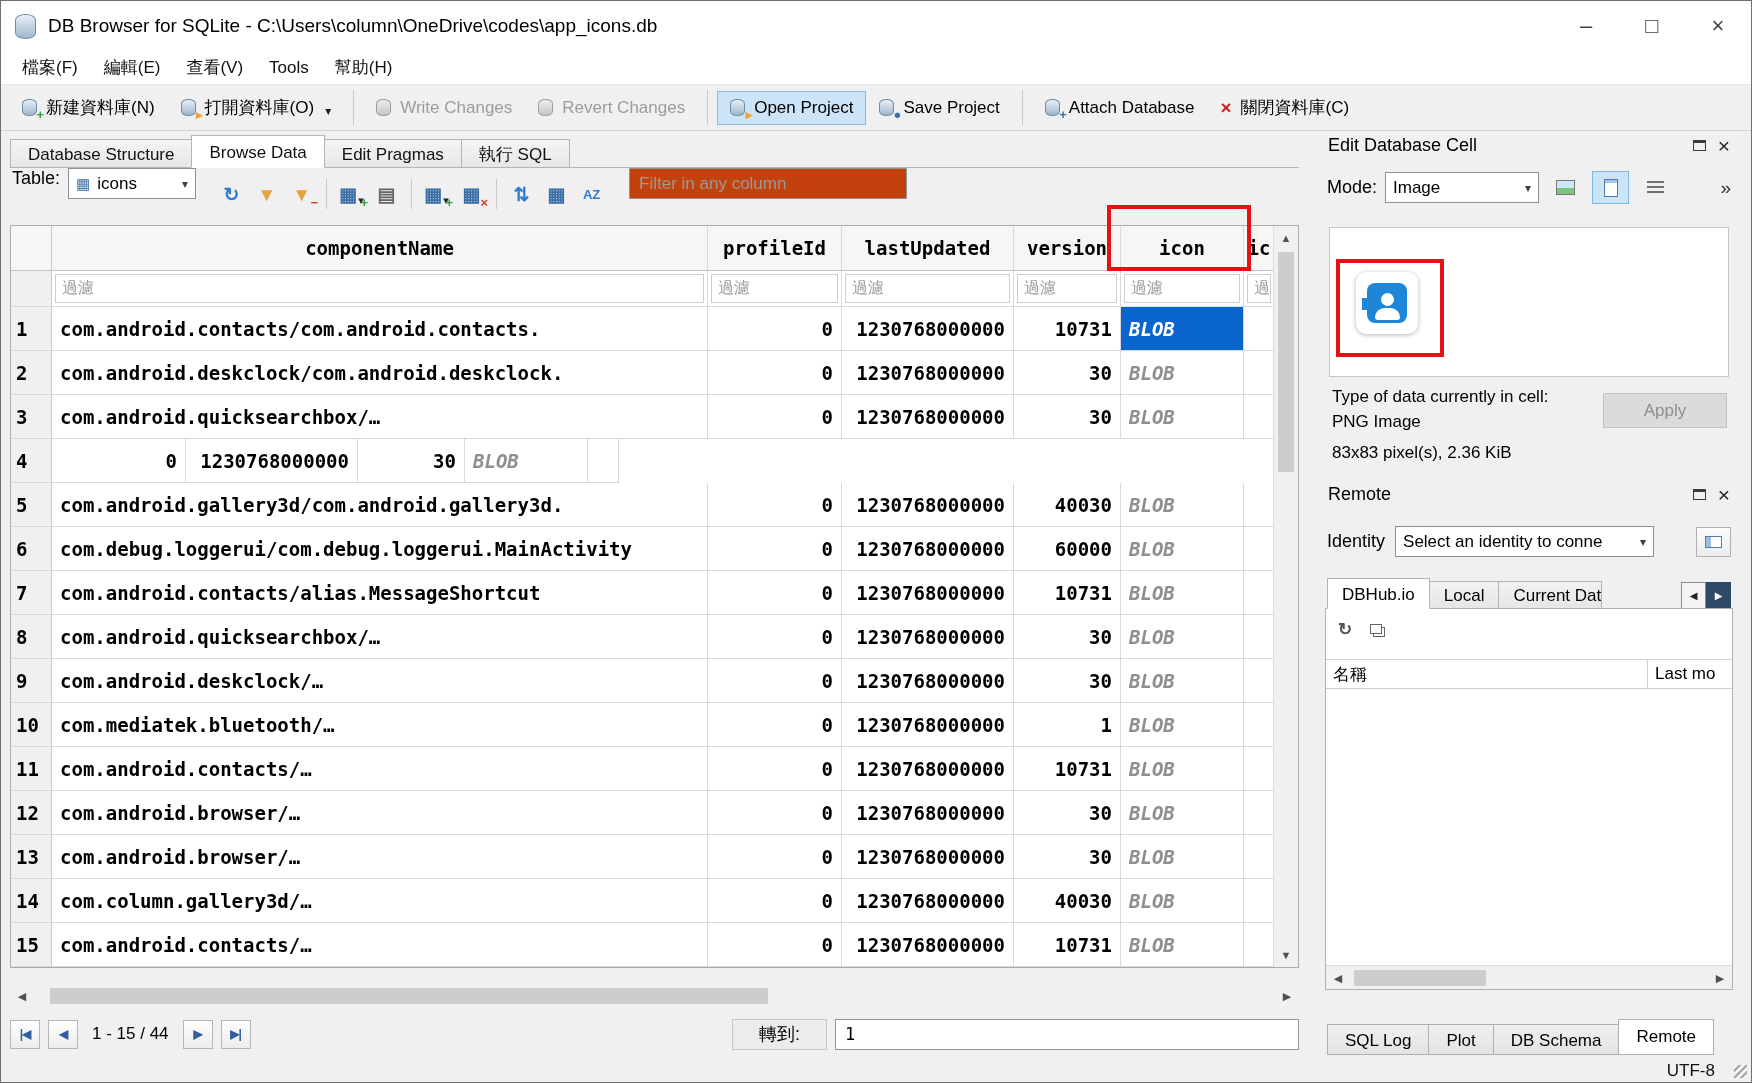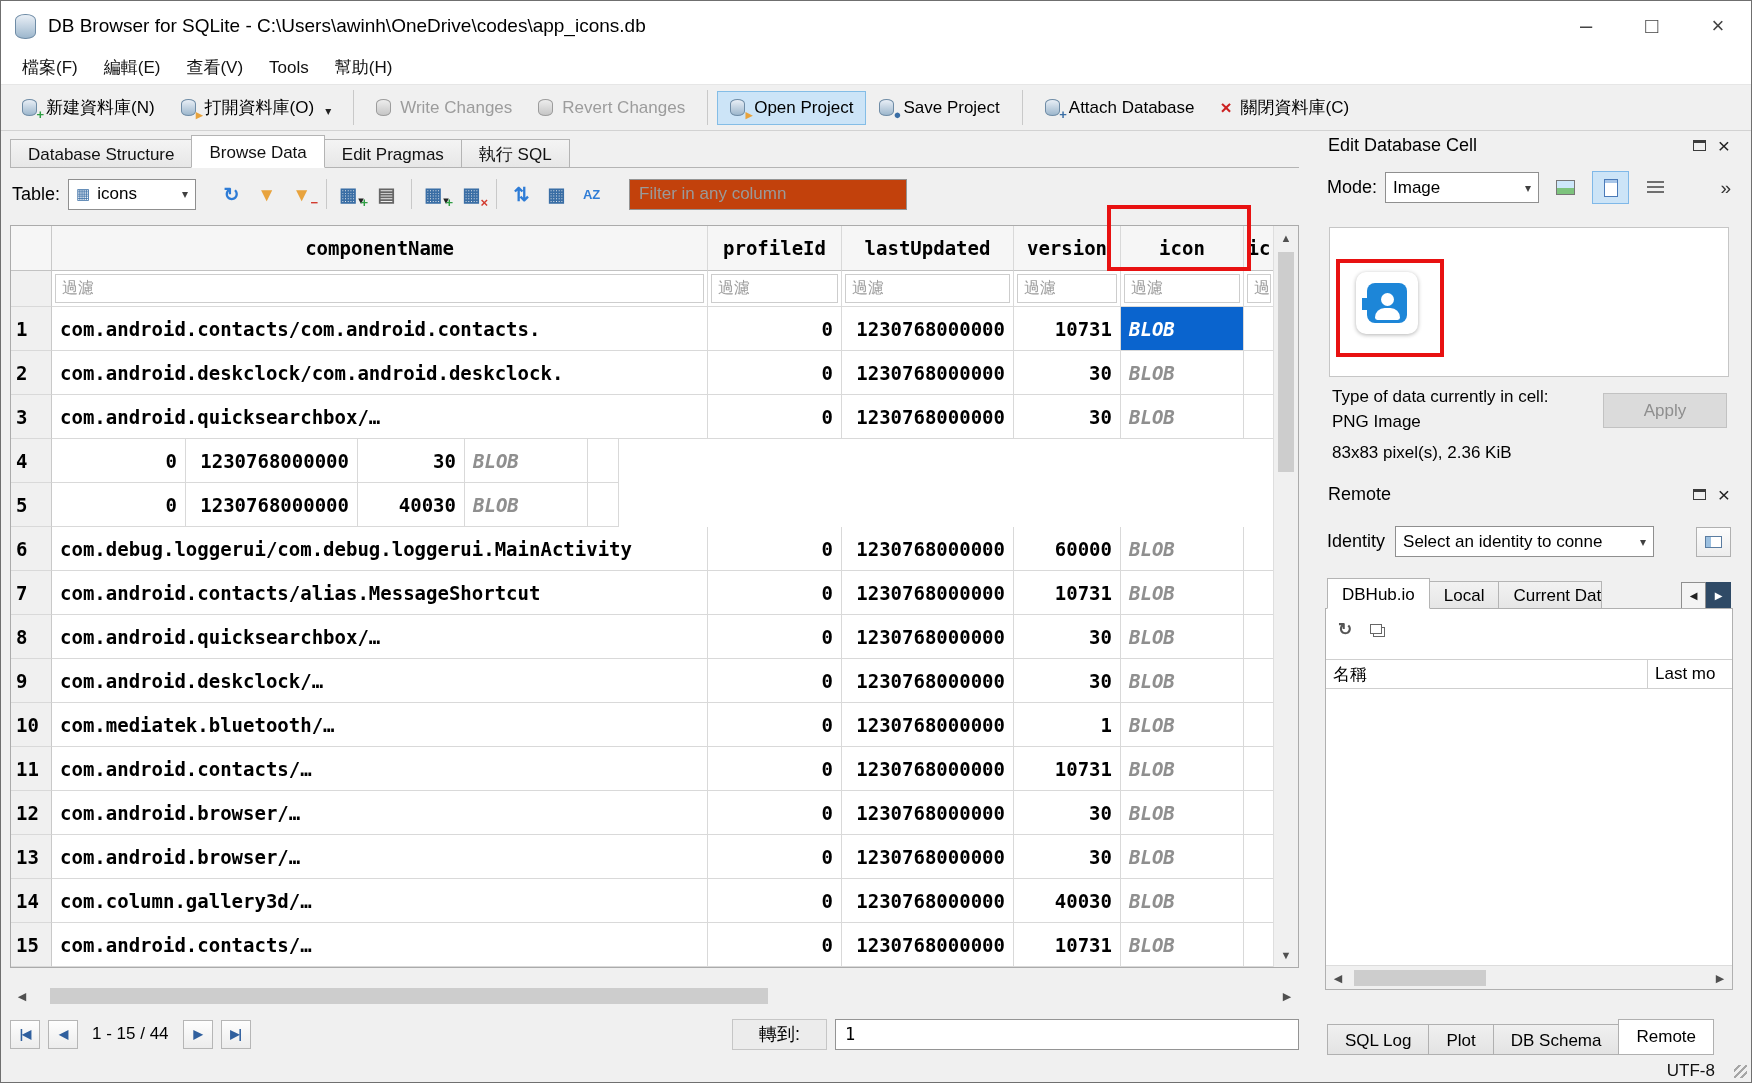--- a/index.html
+++ b/index.html
@@ -27,21 +27,21 @@
   .tool-glyph{font-size:19px;font-weight:bold;line-height:1}
   .tool-icon{position:relative;display:inline-flex}
   .tool-badge{position:absolute;right:-7px;bottom:-5px;font-size:13px;font-weight:bold;line-height:1}
 
   
   .left-main{position:absolute;left:9px;top:134px;width:1289px}
   .main-tabs{display:flex;align-items:flex-end;height:33px;position:relative}
   .main-tabs::after{content:"";position:absolute;left:0;right:0;bottom:0;height:1px;background:#b4b4b4}
   .m-tab{position:relative;z-index:1;padding:0 17px;height:29px;line-height:29px;font-size:17px;background:linear-gradient(#f4f4f4,#e7e7e7);border:1px solid #b4b4b4;margin-right:-1px;color:#111;white-space:nowrap}
   .m-tab.active{z-index:3;background:#fff;height:33px;line-height:33px;border-bottom:1px solid #fff}
-  .controls-row{display:flex;align-items:center;height:52px;gap:8px}
+  .controls-row{display:flex;height:52px;gap:8px}
   .ctl-label{font-size:18px;color:#000;margin-left:2px}
   .combo{height:31px;background:#fff;border:1px solid #8f8f8f;display:flex;align-items:center;gap:7px;padding:0 7px;font-size:17px;white-space:nowrap}
   .combo-glyph{font-size:15px;color:#3a6ea5}
   .combo-arrow{color:#404040;font-size:12px;margin-left:auto;padding-left:6px}
   .table-combo{width:128px}
   .mini-toolbar{display:flex;align-items:center;margin-left:10px}
   .mini-btn{position:relative;min-width:35px;height:34px;display:flex;align-items:center;justify-content:center;gap:1px}
   .mini-glyph{font-size:19px;font-weight:bold;line-height:1}
   .mini-glyph.small{font-size:13px}
   .mini-badge{position:absolute;right:1px;bottom:2px;font-size:13px;font-weight:bold;line-height:1}
@@ -136,21 +136,21 @@
   #redbox1{left:1106px;top:204px;width:144px;height:66px}
   #redbox2{left:1335px;top:258px;width:108px;height:98px}
 </style>
 </head>
 <body>
 
 <div class="window">
 
   <div class="titlebar">
     <span class="cyl big"></span>
-    <span class="title-text">DB Browser for SQLite - C:\Users\awinh\OneDrive\codes\app_icons.db</span>
+    <span class="title-text">DB Browser for SQLite - C:\Users\column\OneDrive\codes\app_icons.db</span>
     <div class="win-btns">
       <div class="win-btn">–</div>
       <div class="win-btn">□</div>
       <div class="win-btn">×</div>
     </div>
   </div>
 
   <div class="menubar" id="menubar">
       <div class="menu-item">檔案(F)</div>
       <div class="menu-item">編輯(E)</div>
@@ -339,20 +339,21 @@
         <div class="g-row g-data">
           <div class="g-cell num-col" style="width: 41px;">4</div>
           <div class="g-cell cell-right" style="width: 134px;">0</div>
           <div class="g-cell cell-right" style="width: 172px;">1230768000000</div>
           <div class="g-cell cell-right" style="width: 107px;">30</div>
           <div class="g-cell cell-blob" style="width: 123px;">BLOB</div>
           <div class="g-cell" style="width: 31px;"></div>
         </div>
         <div class="g-row g-data">
           <div class="g-cell num-col" style="width: 41px;">5</div>
+          <div class="g-cell" style="width: 656px;">com.android.gallery3d/com.android.gallery3d.</div>
           <div class="g-cell cell-right" style="width: 134px;">0</div>
           <div class="g-cell cell-right" style="width: 172px;">1230768000000</div>
           <div class="g-cell cell-right" style="width: 107px;">40030</div>
           <div class="g-cell cell-blob" style="width: 123px;">BLOB</div>
           <div class="g-cell" style="width: 31px;"></div>
         </div>
         <div class="g-row g-data">
           <div class="g-cell num-col" style="width: 41px;">6</div>
           <div class="g-cell" style="width: 656px;">com.debug.loggerui/com.debug.loggerui.MainActivity</div>
           <div class="g-cell cell-right" style="width: 134px;">0</div>

